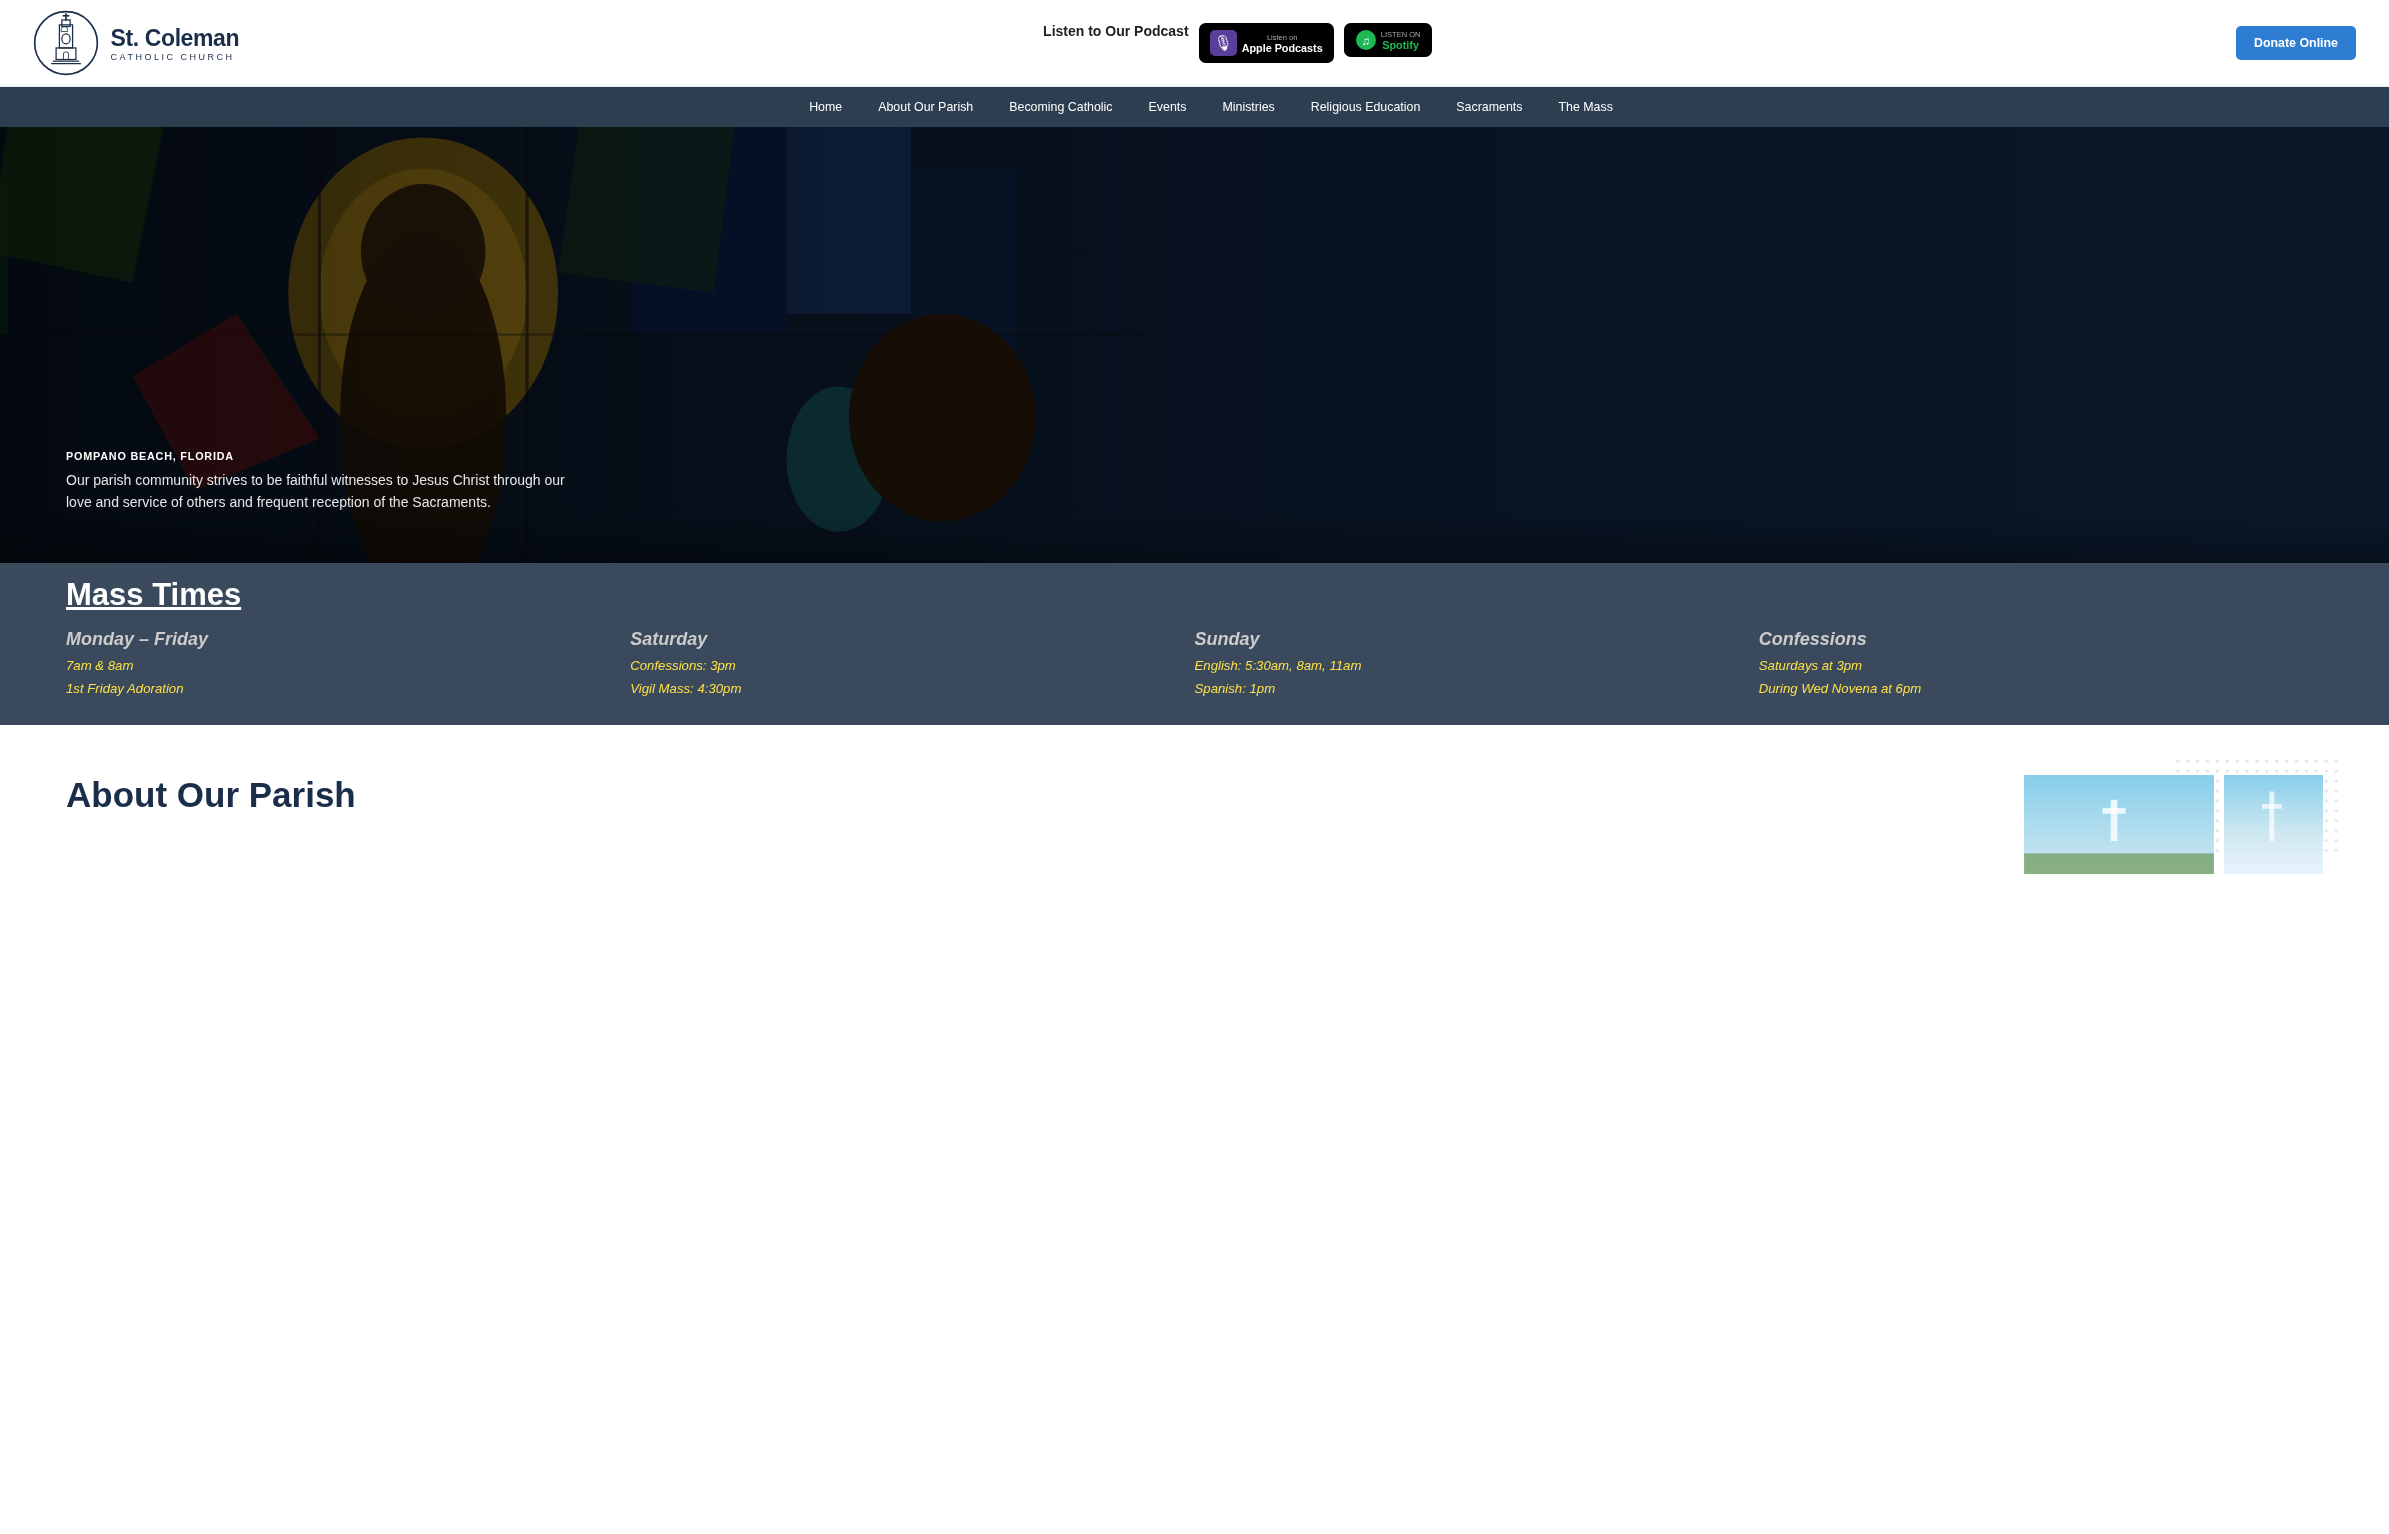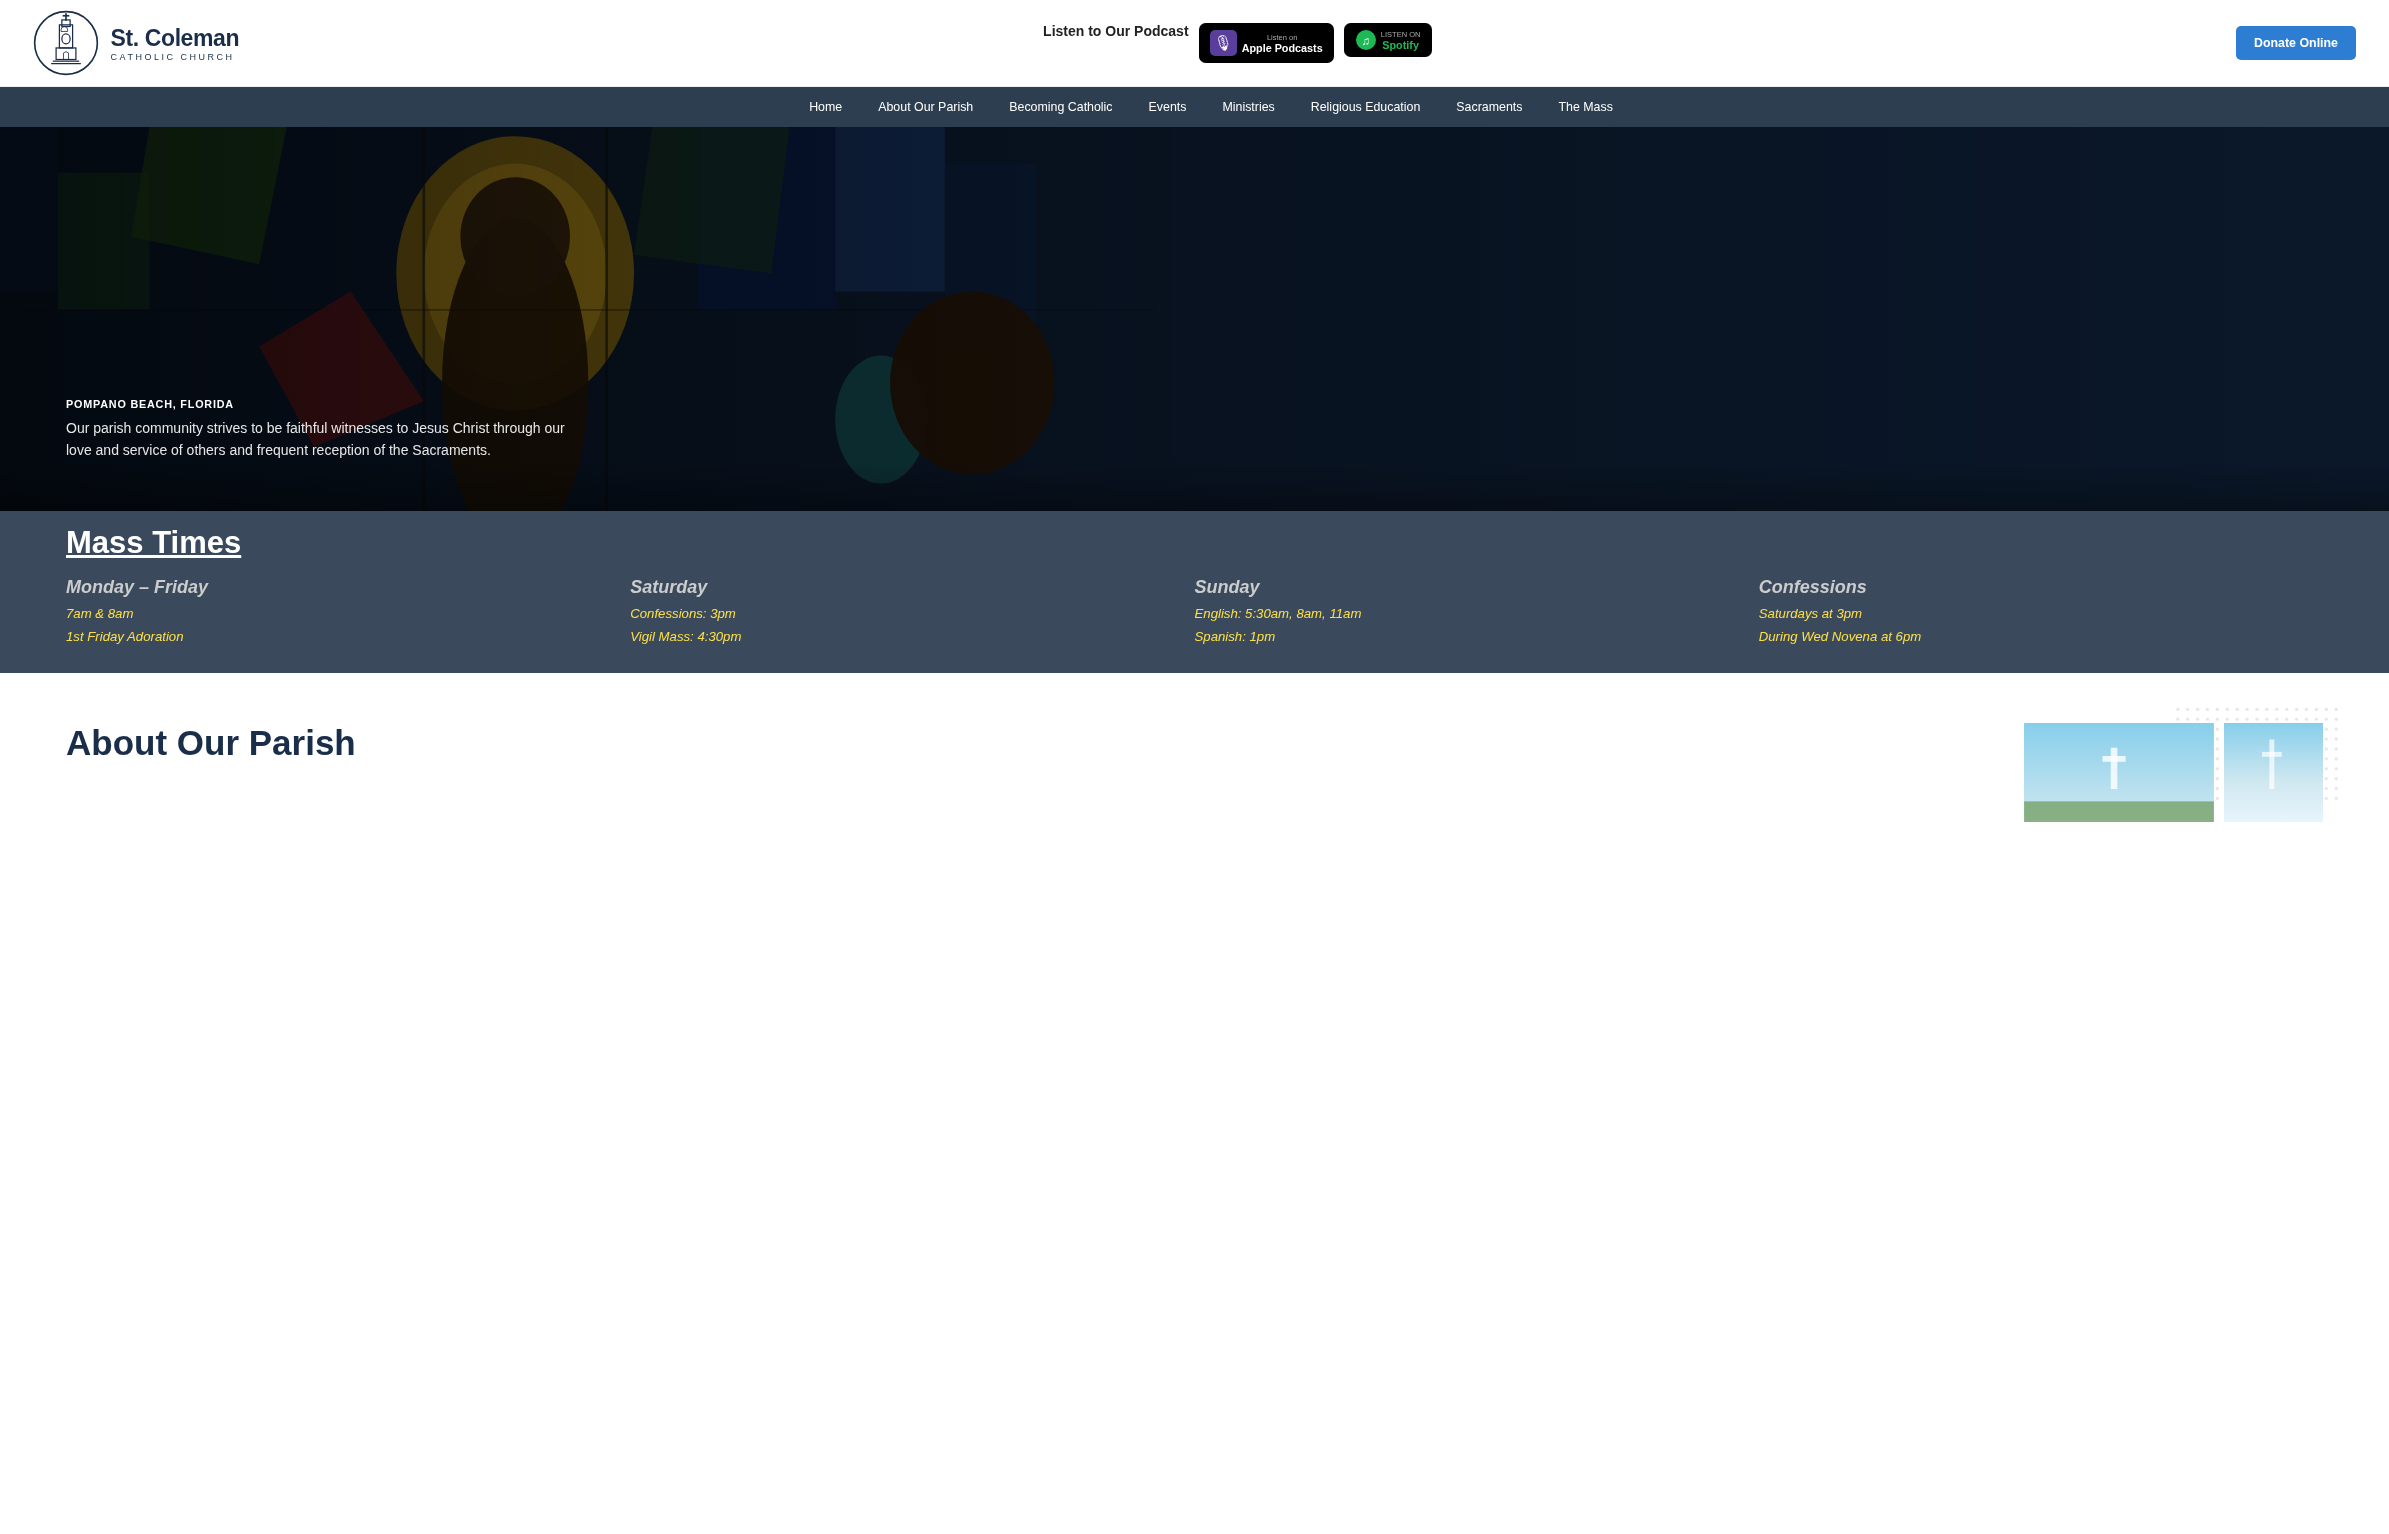--- a/index.html
+++ b/index.html
@@ -119,21 +119,21 @@
       text-decoration: none;
       padding: 13.2px 18px;
       font-size: 12.4px;
       font-weight: 400;
       white-space: nowrap;
     }
 
     
     .hero {
       position: relative;
-      height: 384px;
+      height: 436px;
       overflow: hidden;
       background: #0f172a;
     }
     .hero-bg {
       position: absolute;
       inset: 0;
       background: linear-gradient(
         to right,
         rgba(0,0,0,0.7) 0%,
         rgba(0,0,0,0.4) 50%,

